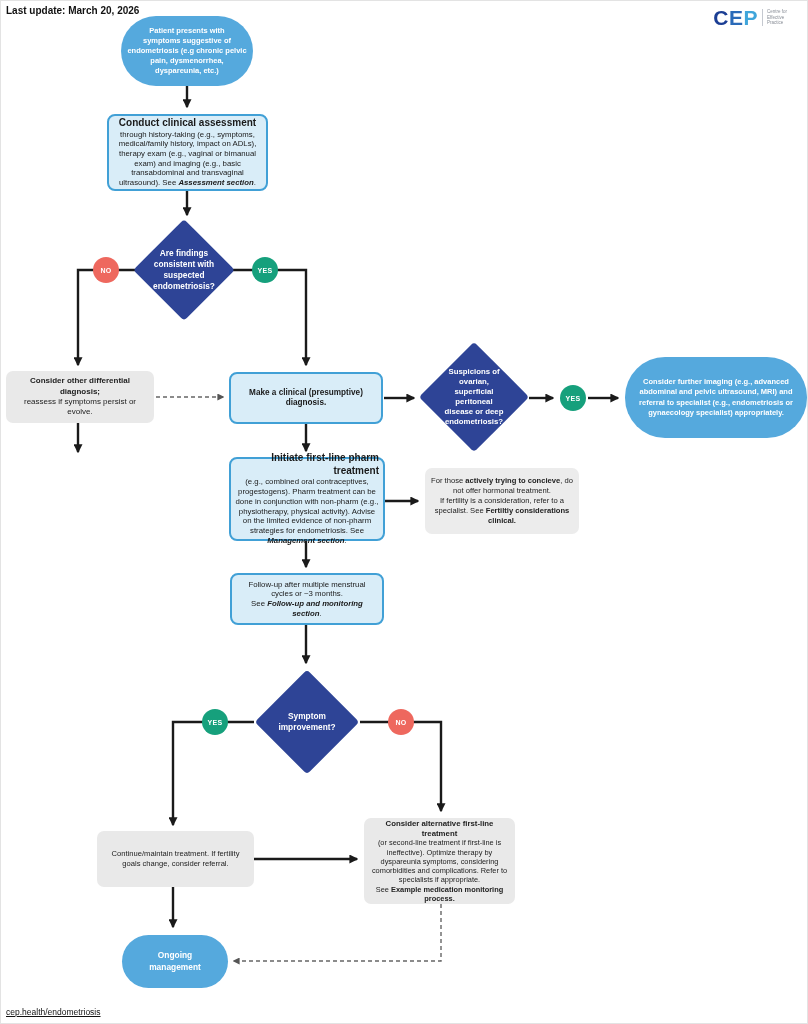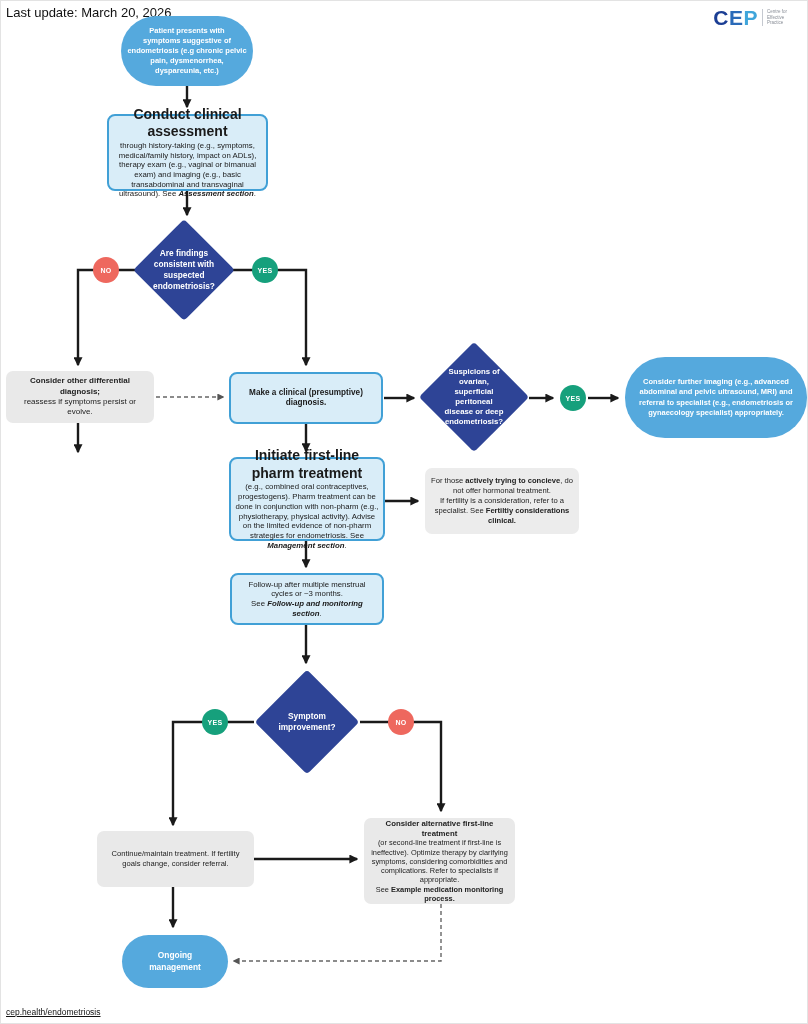--- a/index.html
+++ b/index.html
@@ -1,36 +1,36 @@
 <!DOCTYPE html>
 <html style="--diamond: #2e4496; --pill: #55a9dd; --boxfill: #d9edf8; --boxborder: #41a0d6; --gray: #e9e9e9; --green: #16a07c; --red: #ee685e; --logo1: #1b3e94; --logo2: #2a6ab8; --logo3: #3fa5da;"><head>
 <meta charset="utf-8">
 <style>
   html,body{margin:0;padding:0;background:#fff;}
   #page{position:relative;width:806px;height:1022px;background:#fff;border:1px solid #e3e3e3;
         font-family:"Liberation Sans","DejaVu Sans",sans-serif;overflow:hidden;}
   .pre{white-space:pre-line;}
   
-  #last-update{position:absolute;left:5px;top:4px;font-size:13px;font-weight:normal;color:#111;}
+  #last-update{position:absolute;left:5px;top:4px;font-size:10px;font-weight:bold;color:#111;}
   #logo{position:absolute;right:8px;top:6px;display:flex;align-items:center;gap:4px;}
   #logo .cep{font-size:21px;font-weight:bold;letter-spacing:.5px;line-height:1;}
   #logo .c1{color:var(--logo1,#1b3e94);} #logo .c2{color:var(--logo2,#2a6ab8);} #logo .c3{color:var(--logo3,#3fa5da);}
   #logo .tag{width:32px;font-size:4.5px;line-height:1.25;color:#8a8f98;border-left:1px solid #c5c9d0;padding-left:4px;}
   
   svg.flow{position:absolute;left:0;top:0;}
   .ln{fill:none;stroke:#1a1a1a;stroke-width:2.4;}
   .lnd{fill:none;stroke:#666;stroke-width:1.4;stroke-dasharray:4 3;}
   
   .node{position:absolute;box-sizing:border-box;display:flex;flex-direction:column;
         align-items:center;justify-content:center;text-align:center;}
   .bluebox{background:var(--boxfill,#d9edf8);border:2px solid var(--boxborder,#41a0d6);border-radius:8px;
            color:#1a1a1a;font-size:7.8px;line-height:1.25;padding:3px 4px;}
   .graybox{background:var(--gray,#e9e9e9);border-radius:7px;color:#222;font-size:7.6px;line-height:1.3;padding:12px 5px;}
   .pill{background:var(--pill,#55a9dd);color:#fff;font-weight:bold;font-size:8.4px;line-height:1.35;}
-  .boxtitle{font-weight:bold;font-size:14px;}
+  .boxtitle{font-weight:bold;font-size:10px;text-align:right;}
   .seclink{font-weight:bold;cursor:pointer;}
   .it{font-style:italic;}
   .b{font-weight:bold;}
   
   .diamond{position:absolute;}
   .dshape{position:absolute;left:50%;top:50%;background:var(--diamond,#2e4496);transform:translate(-50%,-50%) rotate(45deg);border-radius:4px;}
   .dtext{position:absolute;inset:0;display:flex;align-items:center;justify-content:center;
          color:#fff;font-weight:bold;font-size:8.3px;line-height:1.3;text-align:center;}
   
   .badge{position:absolute;width:26px;height:26px;border-radius:50%;display:flex;align-items:center;
@@ -149,21 +149,21 @@
   </div>
   <div class="badge yes" style="left:201px;top:708px;">YES</div>
   <div class="badge no" style="left:387px;top:708px;">NO</div>
 
   <div class="node graybox pre" style="left:96px;top:830px;width:157px;height:56px;font-size:7.6px;">Continue/maintain treatment. If fertility
 goals change, consider referral.</div>
 
   <div class="node graybox" style="left:363px;top:817px;width:151px;height:86px;font-size:7.4px;line-height:1.25;">
     <div class="b pre" style="font-size:7.8px;">Consider alternative first-line
 treatment</div>
-    <div><span>(or second-line treatment if first-line is ineffective). Optimize therapy by clarifying symptoms, considering comorbidities and complications. Refer to specialists if appropriate.</span></div>
+    <div><span>(or second-line treatment if first-line is ineffective). Optimize therapy by dyspareunia symptoms, considering comorbidities and complications. Refer to specialists if appropriate.</span></div>
     <div><span>See </span><span class="seclink">Example medication monitoring process.</span></div>
   </div>
 
   <div class="node pill pre" style="left:121px;top:934px;width:106px;height:53px;border-radius:27px;">Ongoing
 management</div>
 
   <div id="footer-link">cep.health/endometriosis</div>
 
 </div>
 

